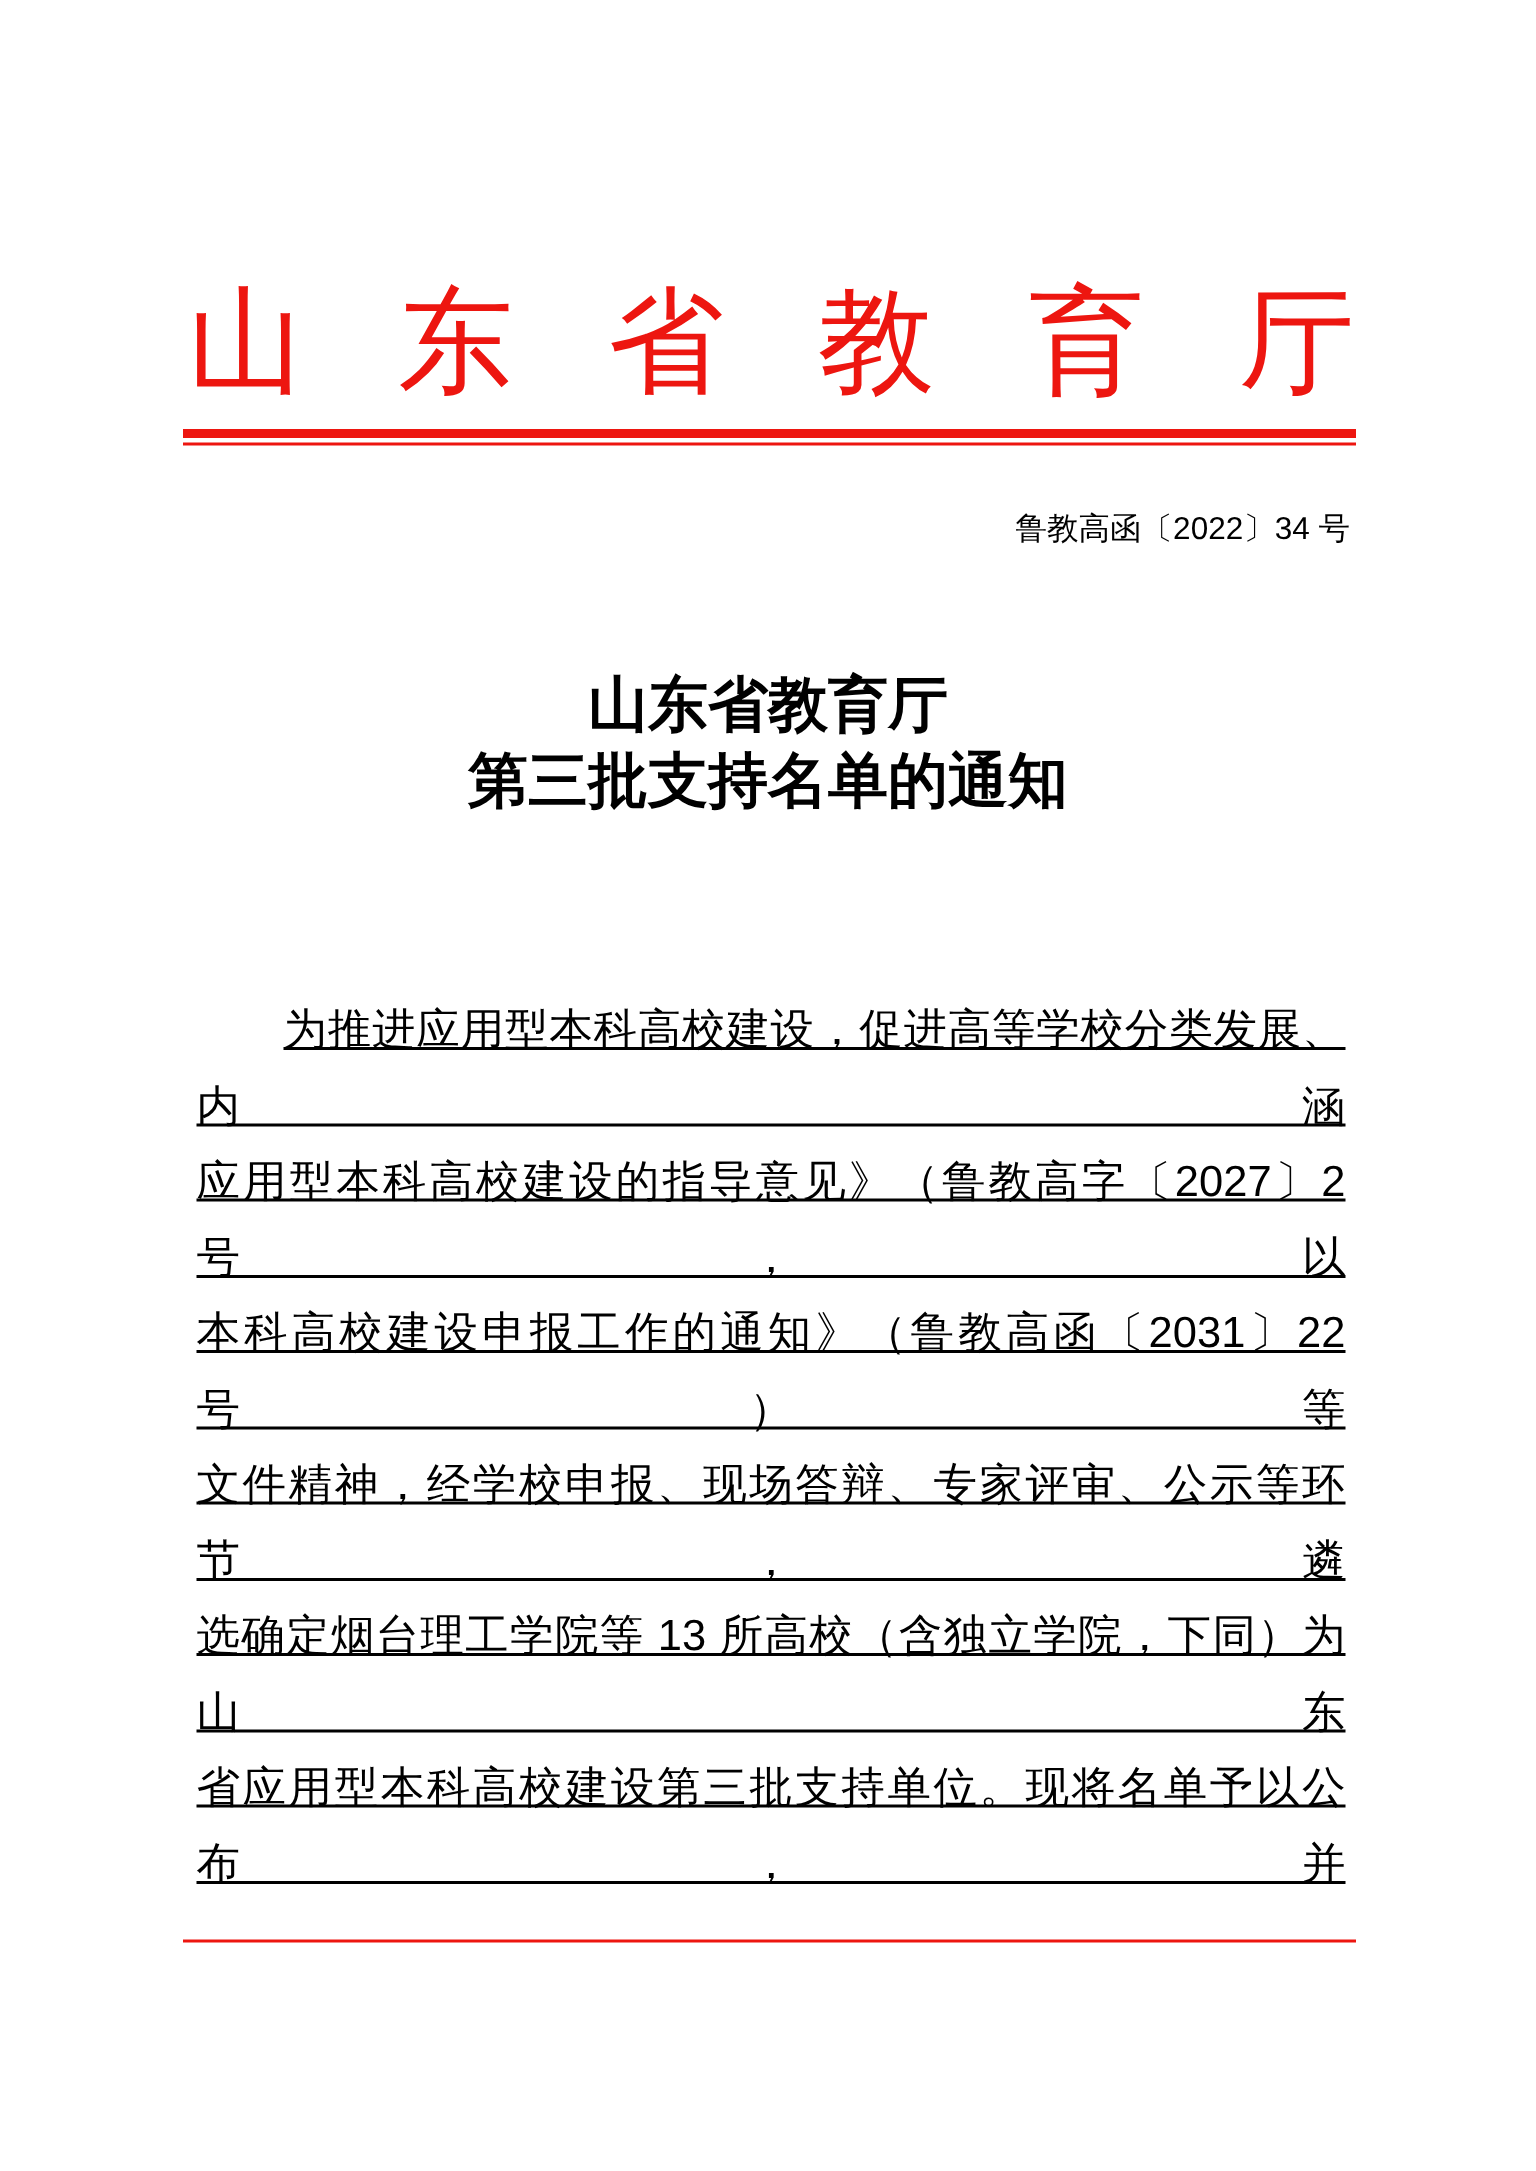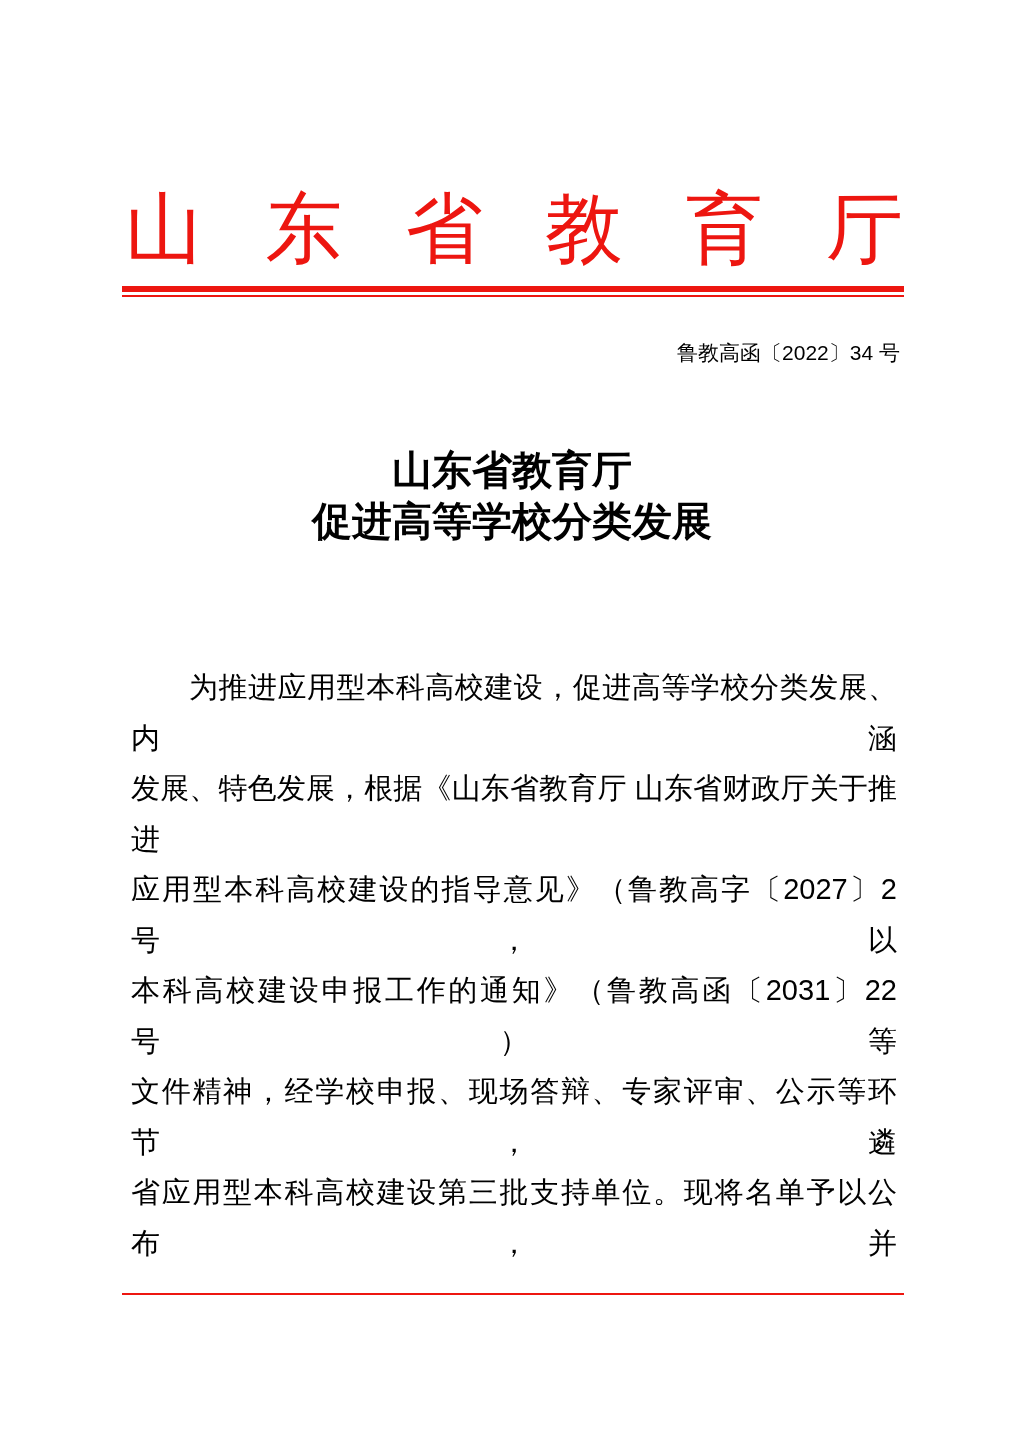--- a/index.html
+++ b/index.html
@@ -68,46 +68,47 @@
     top: 662px;
     width: 766px;
     font-size: 29px;
     line-height: 50.5px;
   }
   .line { white-space: nowrap; }
   .line.fill {
     white-space: normal;
     text-align: justify;
     text-align-last: justify;
+    text-decoration: underline;
   }
   .line.indent { text-indent: 58px; }
 </style>
 </head>
 <body>
 
 <div class="page">
 
   <div class="agency-name">山东省教育厅</div>
 
   <div class="rule rule-header-thick"></div>
   <div class="rule rule-header-thin"></div>
 
   <div class="doc-number">鲁教高函〔2022〕34 号</div>
 
   <div class="doc-title">
     <div class="title-line">山东省教育厅</div>
-    <div class="title-line">促进高等学校分类发展</div>
+    <div class="title-line">第三批支持名单的通知</div>
   </div>
 
   <div class="body-text">
     <div class="line indent fill">为推进应用型本科高校建设，促进高等学校分类发展、内涵</div>
-    <div class="line fill">发展、特色发展，根据《山东省教育厅 山东省财政厅关于推进</div>
     <div class="line fill">应用型本科高校建设的指导意见》（鲁教高字〔2027〕2 号，以</div>
     <div class="line fill">本科高校建设申报工作的通知》（鲁教高函〔2031〕22 号）等</div>
     <div class="line fill">文件精神，经学校申报、现场答辩、专家评审、公示等环节，遴</div>
+    <div class="line fill">选确定烟台理工学院等 13 所高校（含独立学院，下同）为山东</div>
     <div class="line fill">省应用型本科高校建设第三批支持单位。现将名单予以公布，并</div>
 
   </div>
 
   <div class="rule rule-footer-thin"></div>
   <div class="rule rule-footer-thick"></div>
 
 </div>
 
 </body></html>

